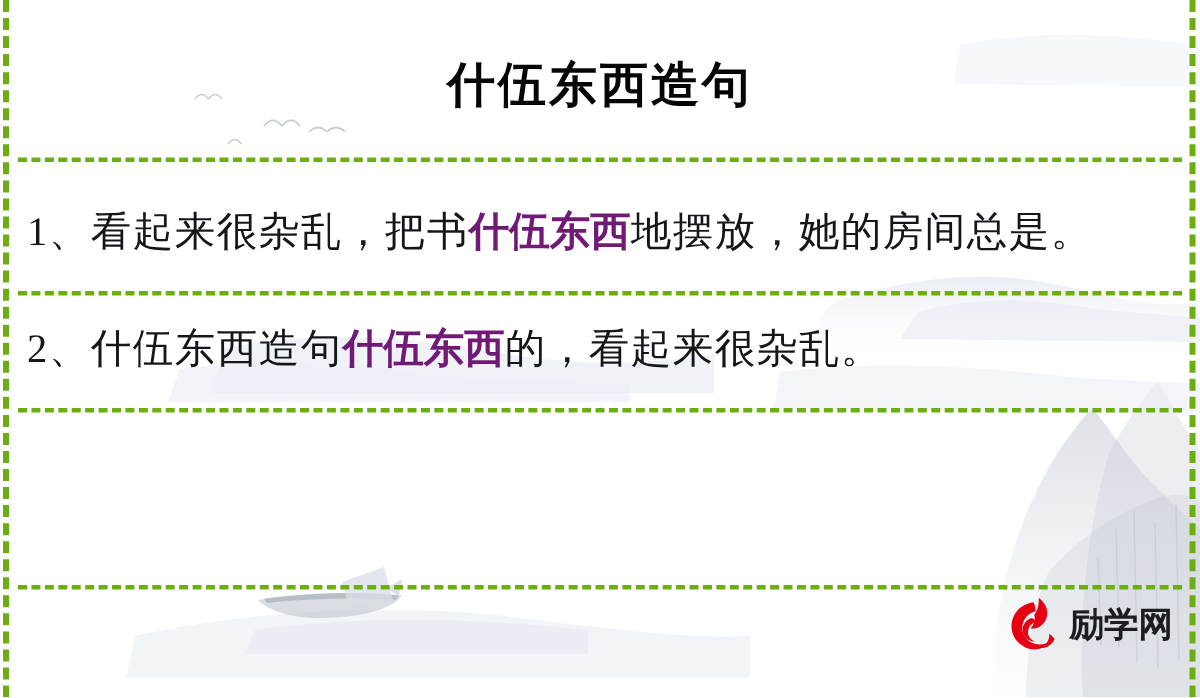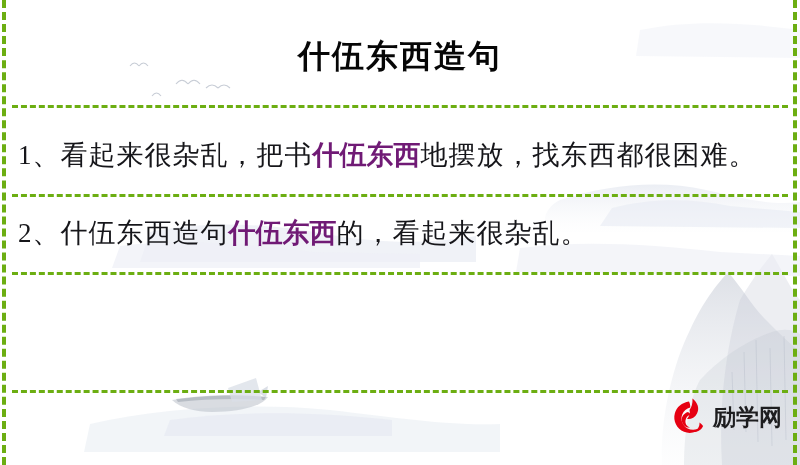--- a/index.html
+++ b/index.html
@@ -186,21 +186,21 @@
   <div class="frame-right"></div>
 
   <div class="sep" style="top:105px;"></div>
   <div class="sep" style="top:194px;"></div>
   <div class="sep" style="top:272px;"></div>
   <div class="sep" style="top:390px;"></div>
 
   <div class="title">什伍东西造句</div>
 
   <div class="row row-1">
-    <span>1、</span><span>看起来很杂乱，把书</span><span class="kw">什伍东西</span><span>地摆放，找东西都很困难。</span>
+    <span>1、</span><span>看起来很杂乱，把书</span><span class="kw">什伍东西</span><span>地摆放，她的房间总是。</span>
   </div>
 
   <div class="row row-2">
     <span>2、</span><span>什伍东西造句</span><span class="kw">什伍东西</span><span>的，看起来很杂乱。</span>
   </div>
 
 
   <div class="logo">
     <div class="logo-mark">
       <svg viewBox="0 0 42 42" width="42" height="42" xmlns="http://www.w3.org/2000/svg" aria-hidden="true">

